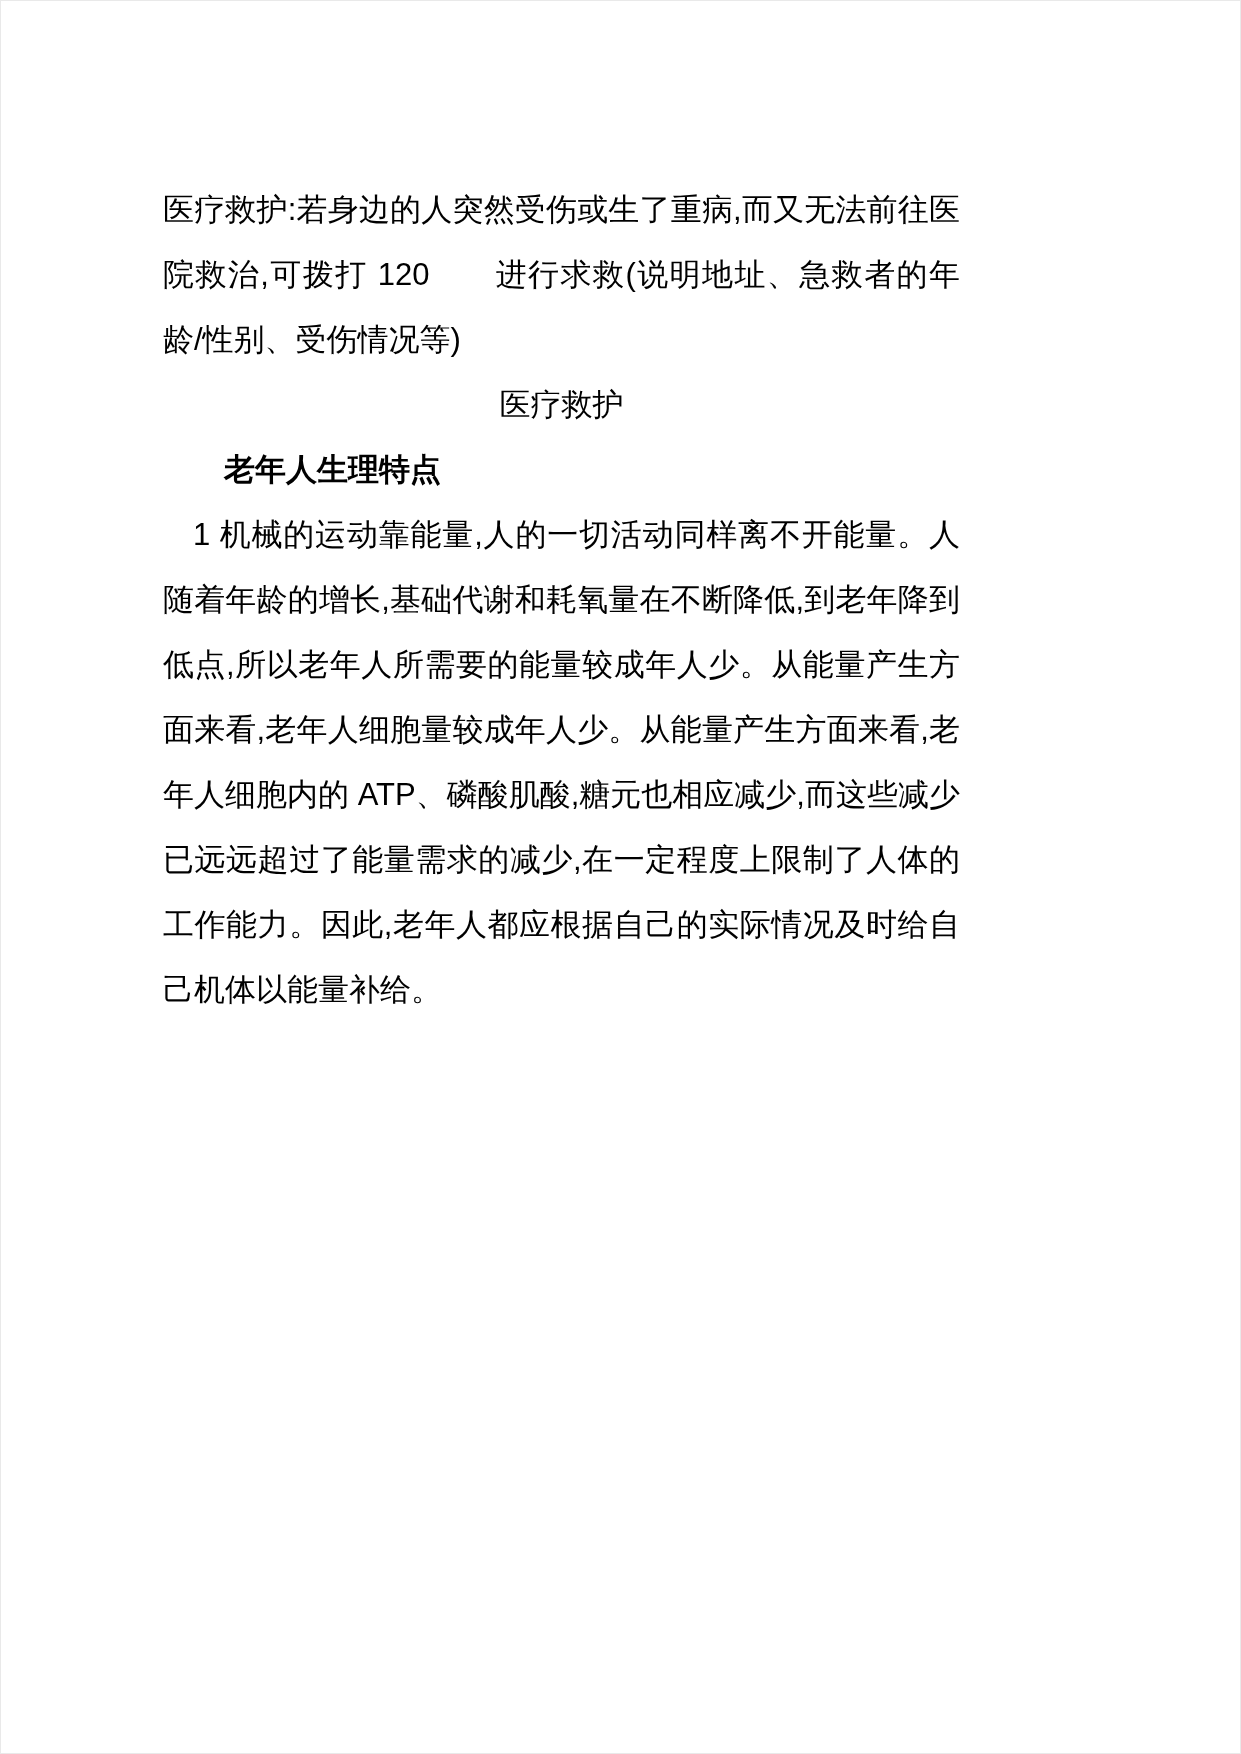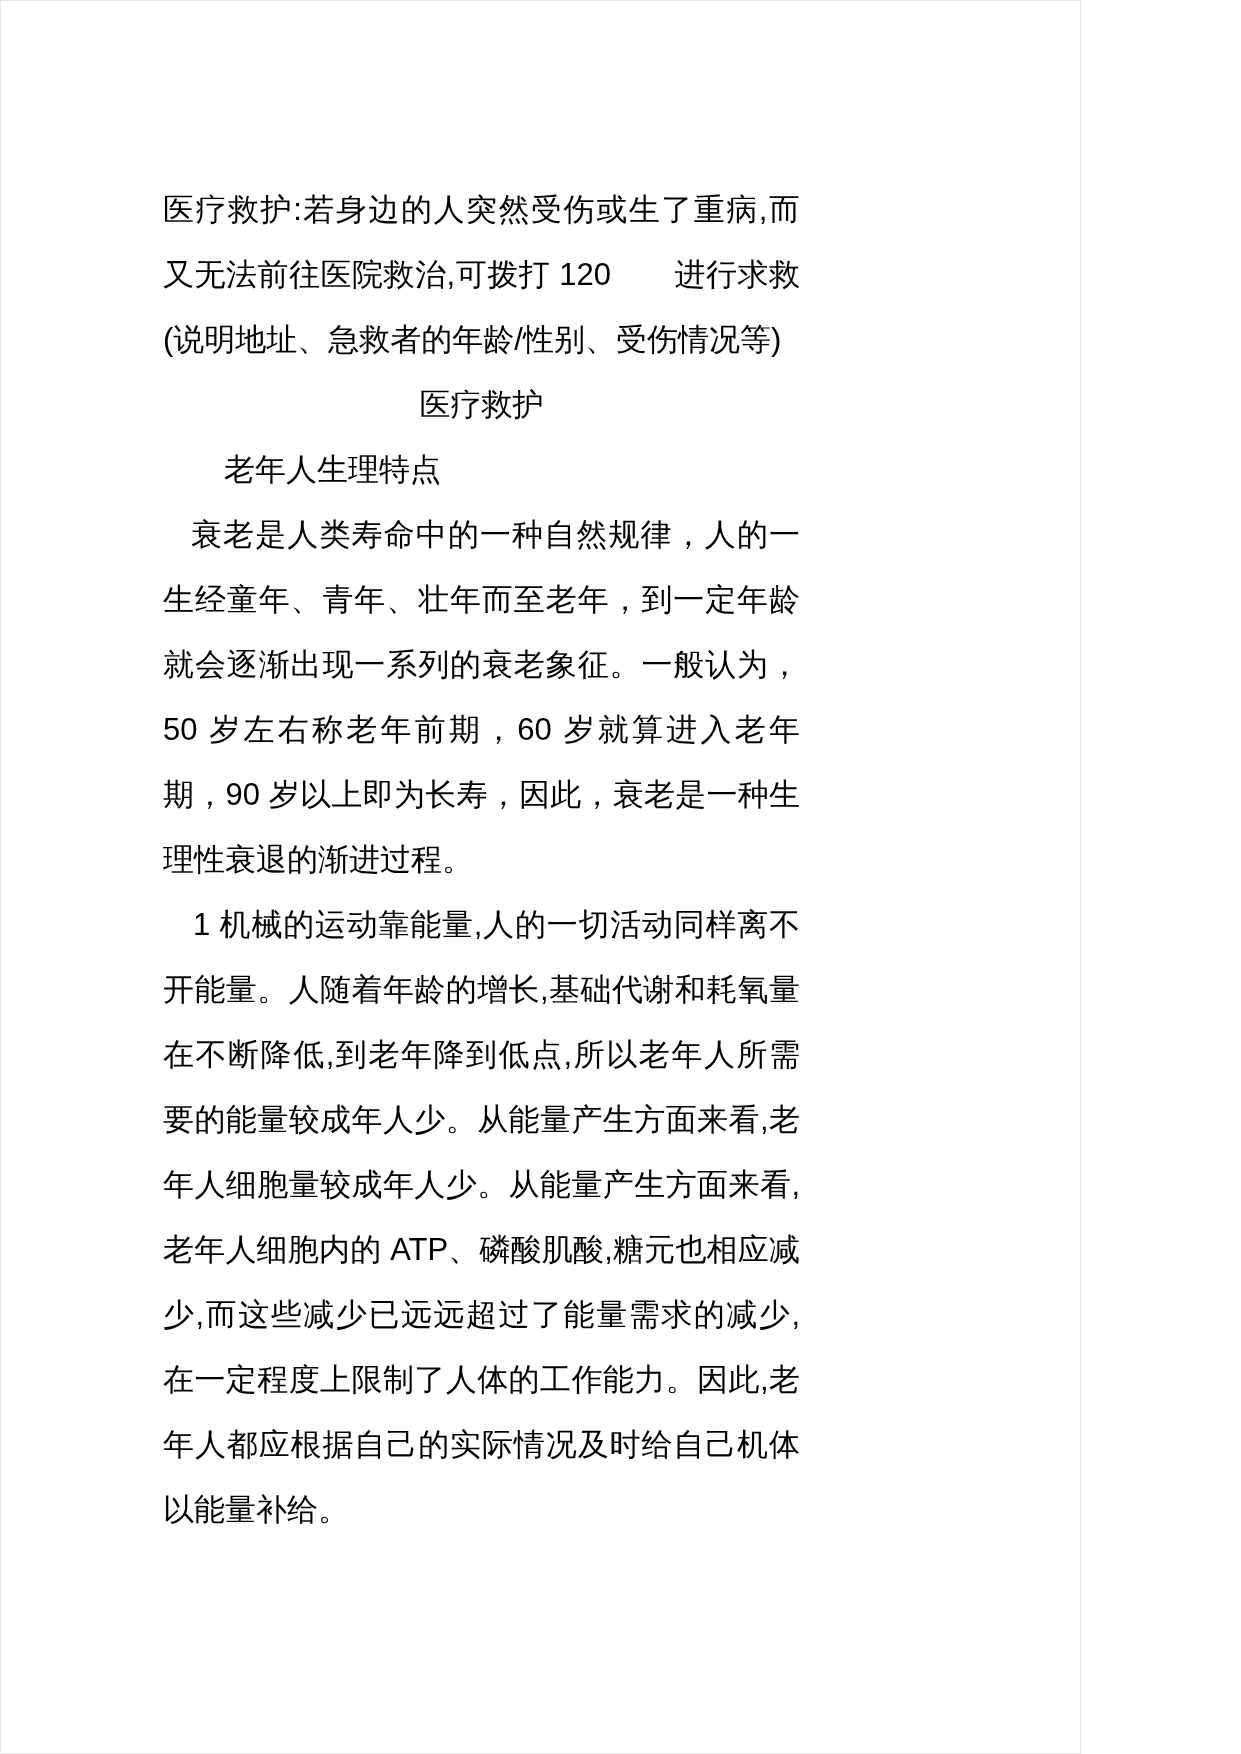--- a/index.html
+++ b/index.html
@@ -3,21 +3,21 @@
 <meta charset="utf-8">
 <style>
   html, body {
     margin: 0;
     padding: 0;
     background: #ffffff;
   }
   .page {
     position: relative;
     box-sizing: border-box;
-    width: 1081px;
+    width: 1241px;
     height: 1754px;
     background: #ffffff;
     border: 1px solid #e9e9e9;
     padding: 176px 280px 0 162px;
     font-family: "Liberation Sans", "DejaVu Sans", sans-serif;
     font-size: 31px;
     line-height: 65px;
     color: #000000;
     overflow: hidden;
   }
@@ -27,21 +27,21 @@
     word-break: break-all;
   }
   .intro {
     margin-bottom: 63px;
   }
   .session-title {
     text-align: center !important;
     margin-bottom: 25px;
   }
   .section-heading {
-    font-weight: normal;
+    font-weight: bold;
     padding-left: 61px;
     margin-bottom: 35px;
     text-align: left !important;
   }
   .para-aging {
     text-indent: 28px;
     margin-bottom: 30px;
   }
   .para-energy {
     text-indent: 30px;
@@ -50,16 +50,15 @@
 </head>
 <body>
 
 <div class="page">
   <p class="intro">医疗救护:若身边的人突然受伤或生了重病,而又无法前往医院救治,可拨打 120　　进行求救(说明地址、急救者的年龄/性别、受伤情况等)</p>
 
   <p class="session-title">医疗救护</p>
 
   <p class="section-heading">老年人生理特点</p>
 
-  <p class="para-aging">衰老是人类寿命中的一种自然规律，人的一生经童年、青年、壮年而至老年，到一定年龄就会逐渐出现一系列的衰老象征。一般认为，50 岁左右称老年前期，60 岁就算进入老年期，90 岁以上即为长寿，因此，衰老是一种生理性衰退的渐进过程。</p>
 
   <p class="para-energy">1 机械的运动靠能量,人的一切活动同样离不开能量。人随着年龄的增长,基础代谢和耗氧量在不断降低,到老年降到低点,所以老年人所需要的能量较成年人少。从能量产生方面来看,老年人细胞量较成年人少。从能量产生方面来看,老年人细胞内的 ATP、磷酸肌酸,糖元也相应减少,而这些减少已远远超过了能量需求的减少,在一定程度上限制了人体的工作能力。因此,老年人都应根据自己的实际情况及时给自己机体以能量补给。</p>
 </div>
 
 </body></html>

